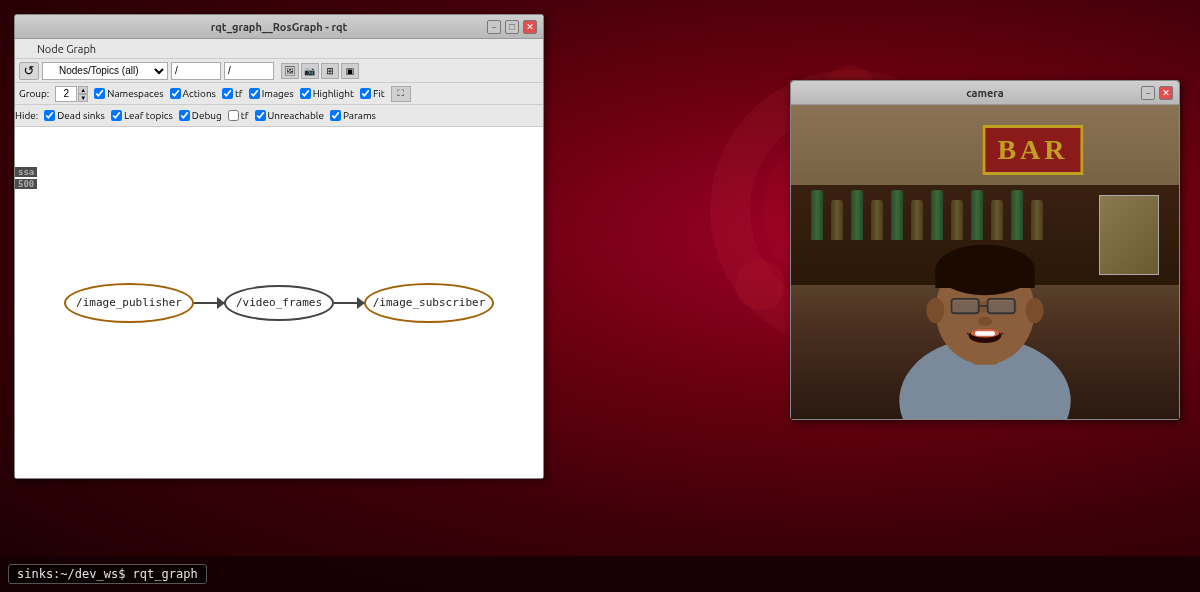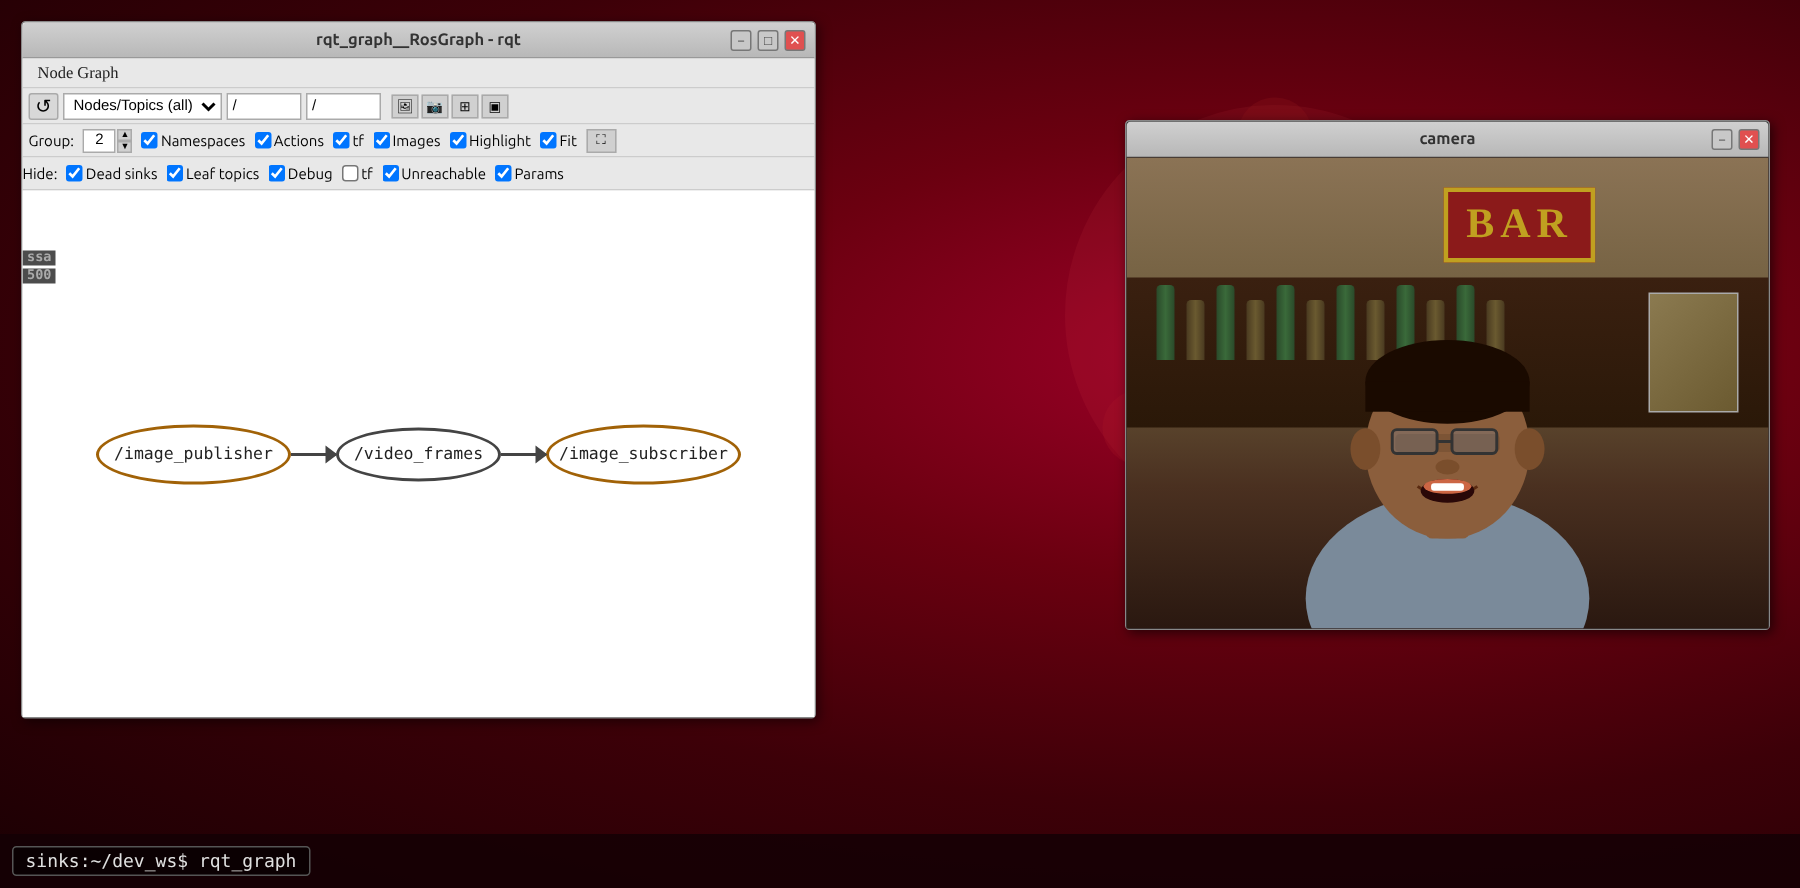--- a/index.html
+++ b/index.html
@@ -109,23 +109,22 @@
       color: #444;
     }
     .win-btn.close { background: #e05050; color: white; }
 
     .rqt-menubar {
       height: 20px;
       background: #e8e8e8;
       border-bottom: 1px solid #ccc;
       display: flex;
       align-items: center;
-      padding: 0 4px;
+      padding: 0 16px;
       font-size: 11px;
-      font-family: Liberation Serif, serif;
     }
     .menu-item {
       padding: 0 6px;
       cursor: pointer;
       color: #222;
     }
 
     .rqt-toolbar {
       height: 24px;
       background: #e8e8e8;
@@ -148,21 +147,21 @@
       align-items: center;
       justify-content: center;
       font-size: 10px;
     }
 
     .toolbar-select {
       height: 18px;
       font-size: 10px;
       background: white;
       border: 1px solid #aaa;
-      padding: 0 2px;
+      padding: 0 12px;
     }
 
     .toolbar-input {
       height: 18px;
       width: 50px;
       font-size: 10px;
       background: white;
       border: 1px solid #aaa;
       padding: 0 3px;
     }
@@ -266,21 +265,21 @@
       border-left: 8px solid #444;
       border-top: 6px solid transparent;
       border-bottom: 6px solid transparent;
     }
 
     
     .camera-window {
       position: absolute;
       top: 80px;
       right: 20px;
-      width: 430px;
+      width: 390px;
       height: 340px;
       background: #1a1a1a;
       border: 1px solid #888;
       border-radius: 3px;
       display: flex;
       flex-direction: column;
       box-shadow: 2px 2px 8px rgba(0,0,0,0.6);
     }
 
     .camera-titlebar {

